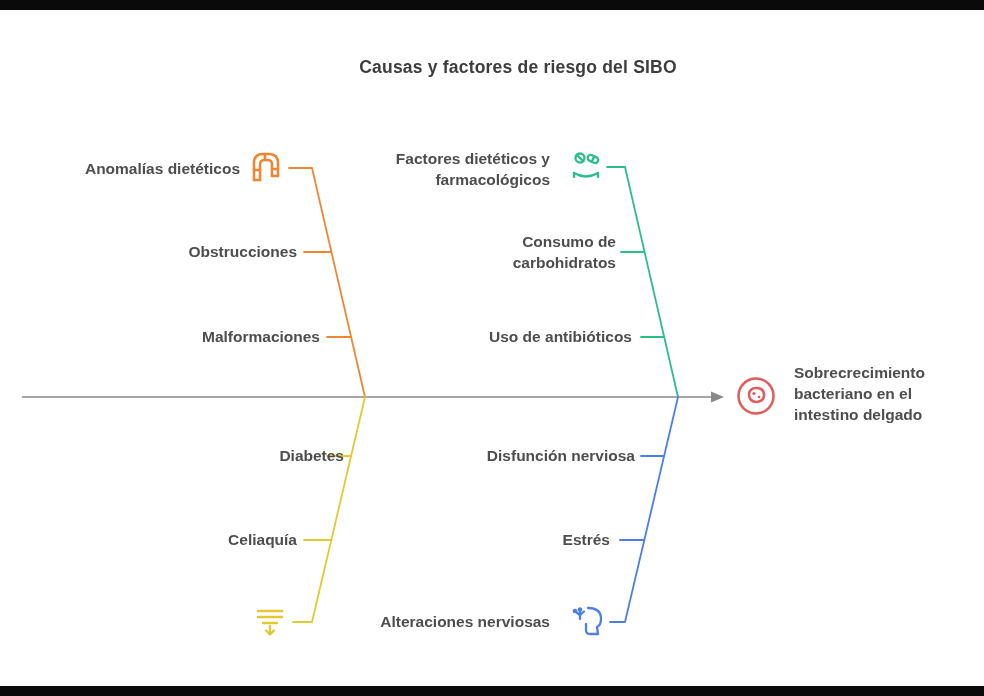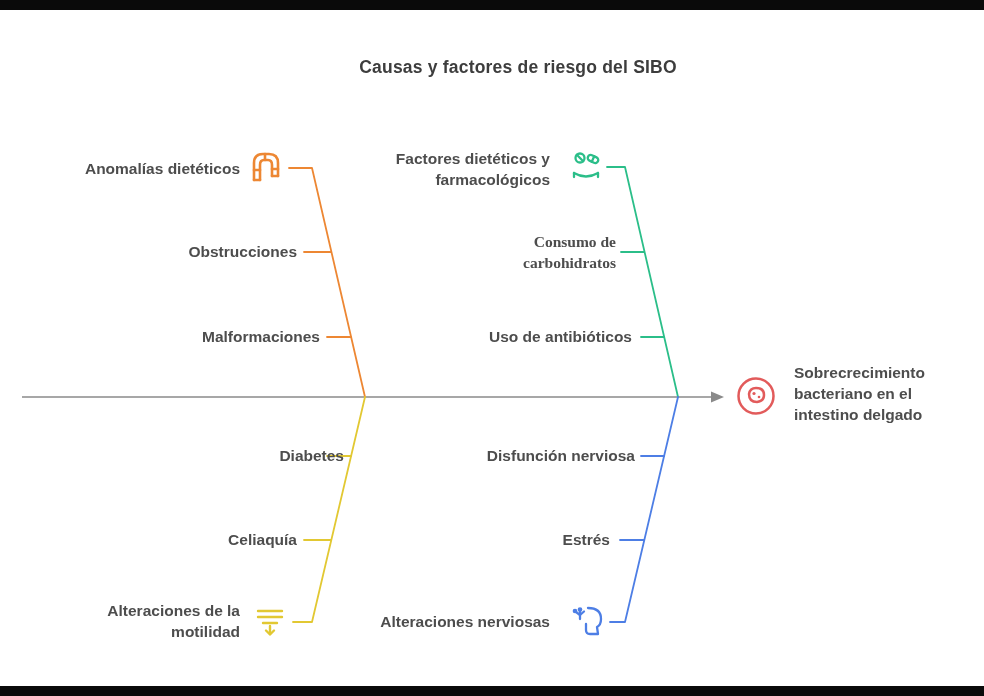--- a/index.html
+++ b/index.html
@@ -98,26 +98,25 @@
       </g>
     </svg>
 
     <div class="title">Causas y factores de riesgo del SIBO</div>
 
     <div class="lbl r nowrap" style="right:744px;top:158px;">Anomalías dietéticos</div>
     <div class="lbl r nowrap" style="right:687px;top:241px;">Obstrucciones</div>
     <div class="lbl r nowrap" style="right:664px;top:326px;">Malformaciones</div>
 
     <div class="lbl r" style="right:434px;top:148px;max-width:172px;">Factores dietéticos y farmacológicos</div>
-    <div class="lbl r" style="right:368px;top:231px;max-width:142px;font-family:Liberation Serif, serif;">Consumo de carbohidratos</div>
+    <div class="lbl r" style="right:368px;top:231px;max-width:142px;">Consumo de carbohidratos</div>
     <div class="lbl r nowrap" style="right:352px;top:326px;margin-left:39px;">Uso de antibióticos</div>
 
     <div class="lbl r nowrap" style="right:640px;top:445px;text-align:right;">Diabetes</div>
     <div class="lbl r nowrap" style="right:687px;top:529px;margin-left:45px;">Celiaquía</div>
-    <div class="lbl r" style="right:744px;top:600px;max-width:155px;">Alteraciones de la motilidad</div>
 
     <div class="lbl r nowrap" style="right:349px;top:445px;">Disfunción nerviosa</div>
     <div class="lbl r nowrap" style="right:374px;top:529px;">Estrés</div>
     <div class="lbl r nowrap" style="right:434px;top:611px;">Alteraciones nerviosas</div>
 
     <div class="lbl l" style="left:794px;top:362px;width:158px;">Sobrecrecimiento bacteriano en el intestino delgado</div>
   </div>
 </div>
 
 </body></html>

